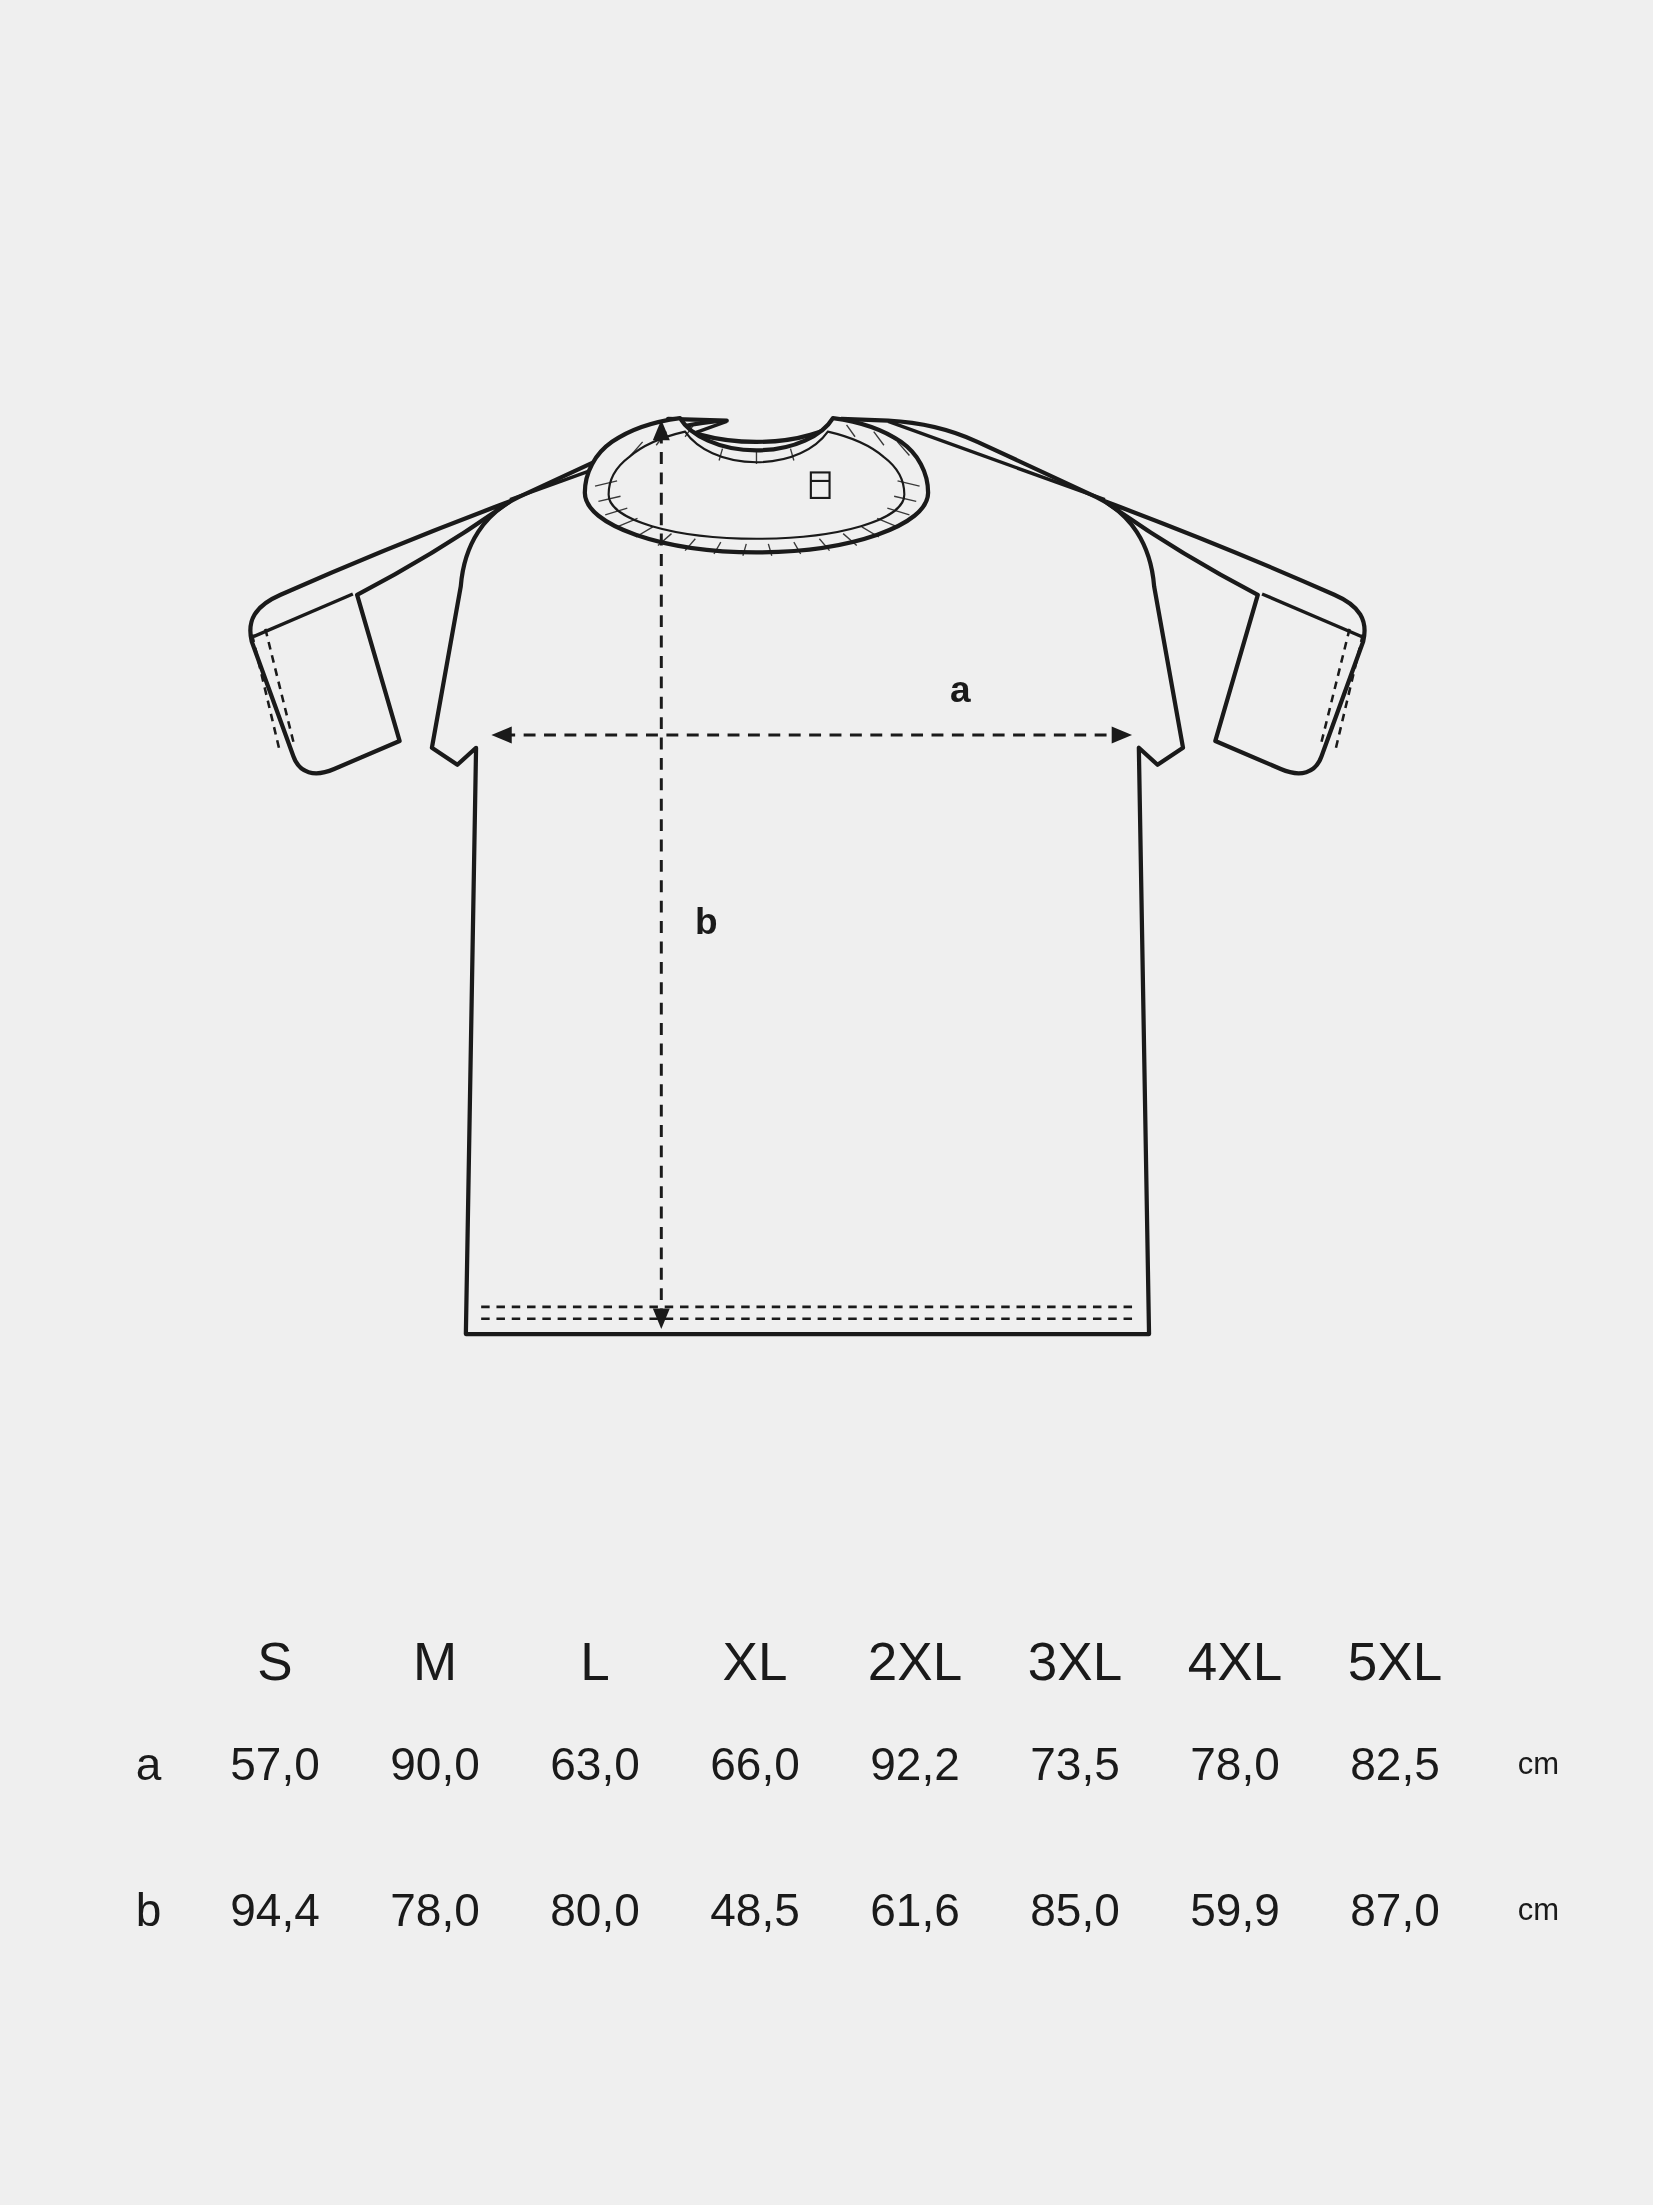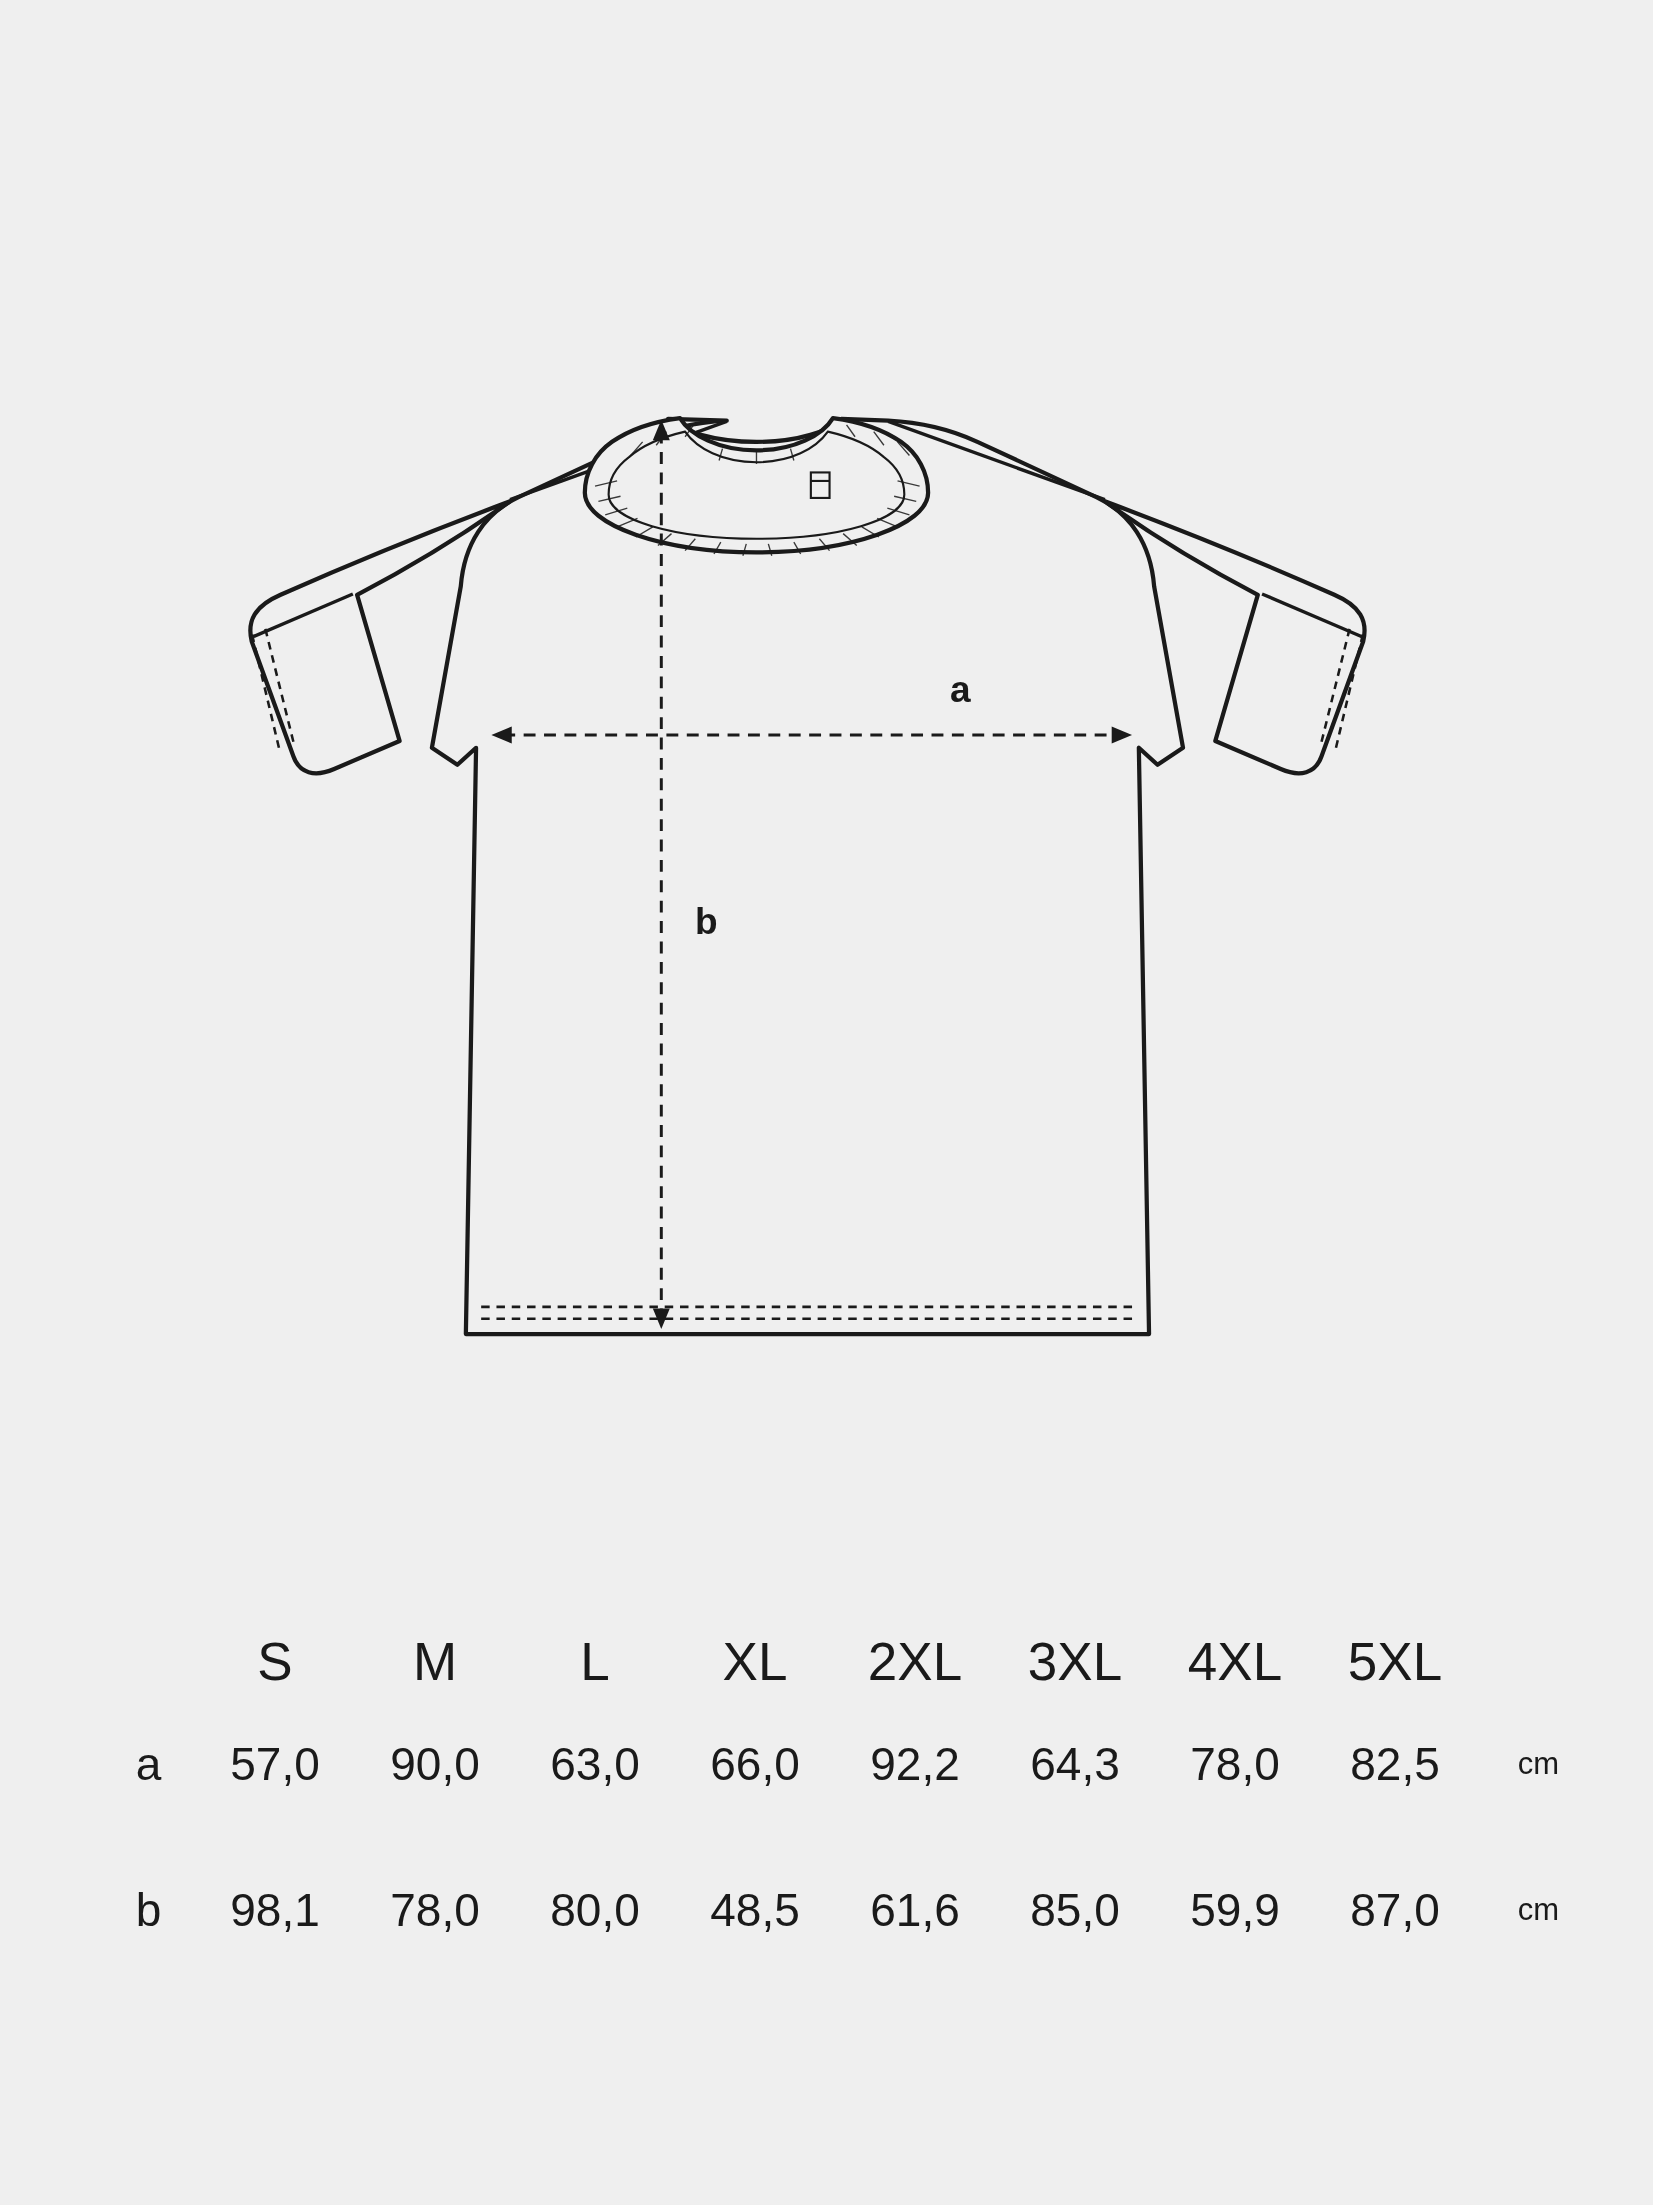--- a/index.html
+++ b/index.html
@@ -233,31 +233,31 @@
         </tr>
       </thead>
       <tbody>
         <tr>
           <td class="rowkey">a</td>
           <td class="valcell">57,0</td>
           <td class="valcell">90,0</td>
           <td class="valcell">63,0</td>
           <td class="valcell">66,0</td>
           <td class="valcell">92,2</td>
-          <td class="valcell">64,3</td>
+          <td class="valcell">73,5</td>
           <td class="valcell">78,0</td>
           <td class="valcell">82,5</td>
           <td class="unitcell">cm</td>
         </tr>
         <tr class="spacer-row">
           <td colspan="10"></td>
         </tr>
         <tr>
           <td class="rowkey">b</td>
-          <td class="valcell">98,1</td>
+          <td class="valcell">94,4</td>
           <td class="valcell">78,0</td>
           <td class="valcell">80,0</td>
           <td class="valcell">48,5</td>
           <td class="valcell">61,6</td>
           <td class="valcell">85,0</td>
           <td class="valcell">59,9</td>
           <td class="valcell">87,0</td>
           <td class="unitcell">cm</td>
         </tr>
       </tbody>

